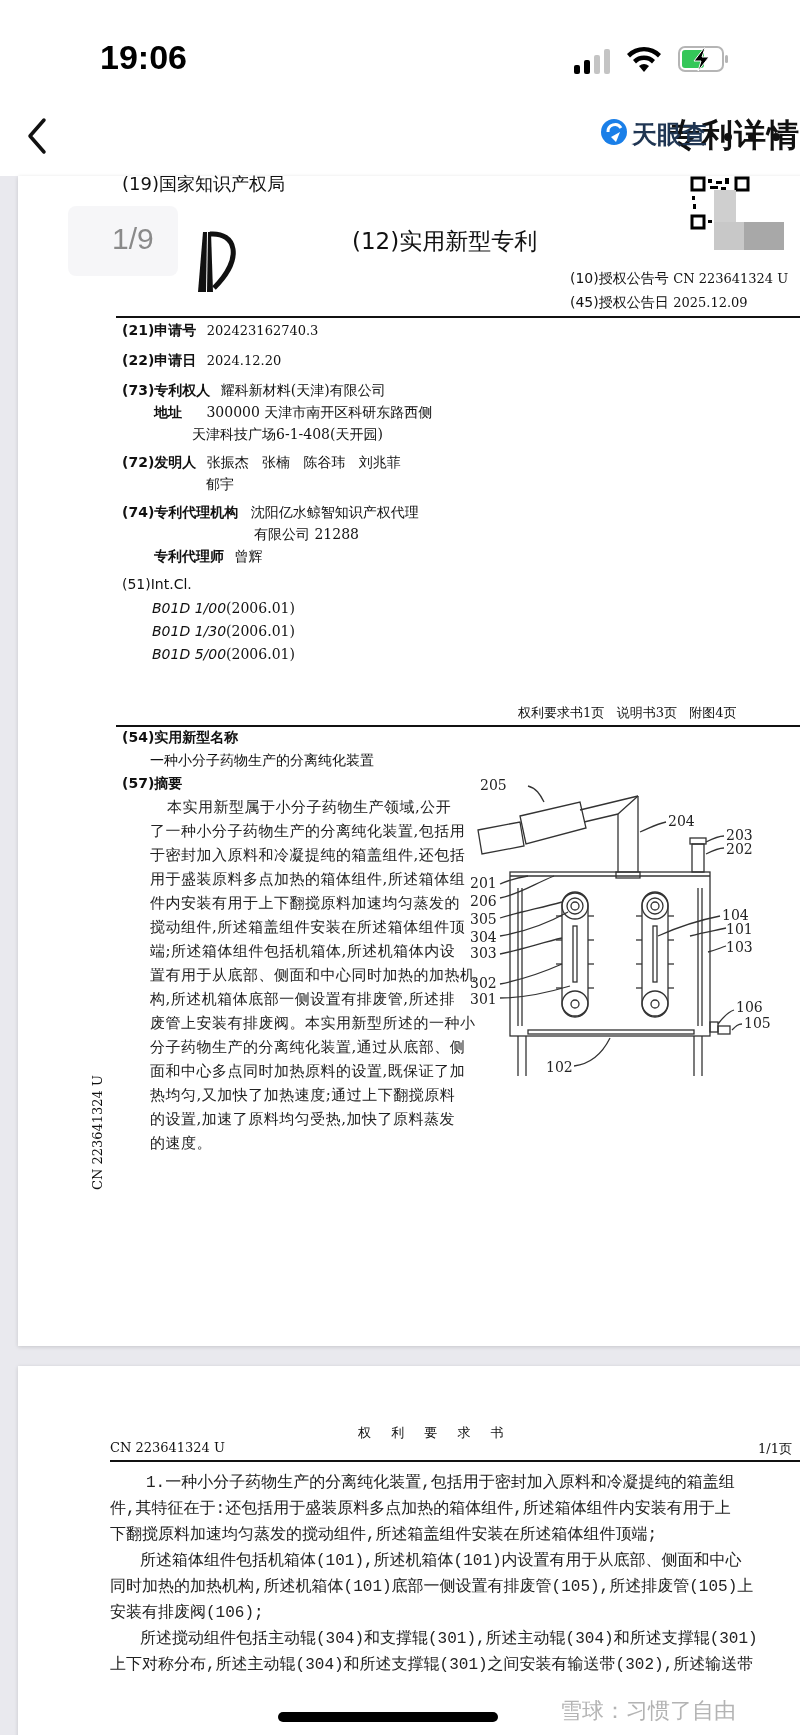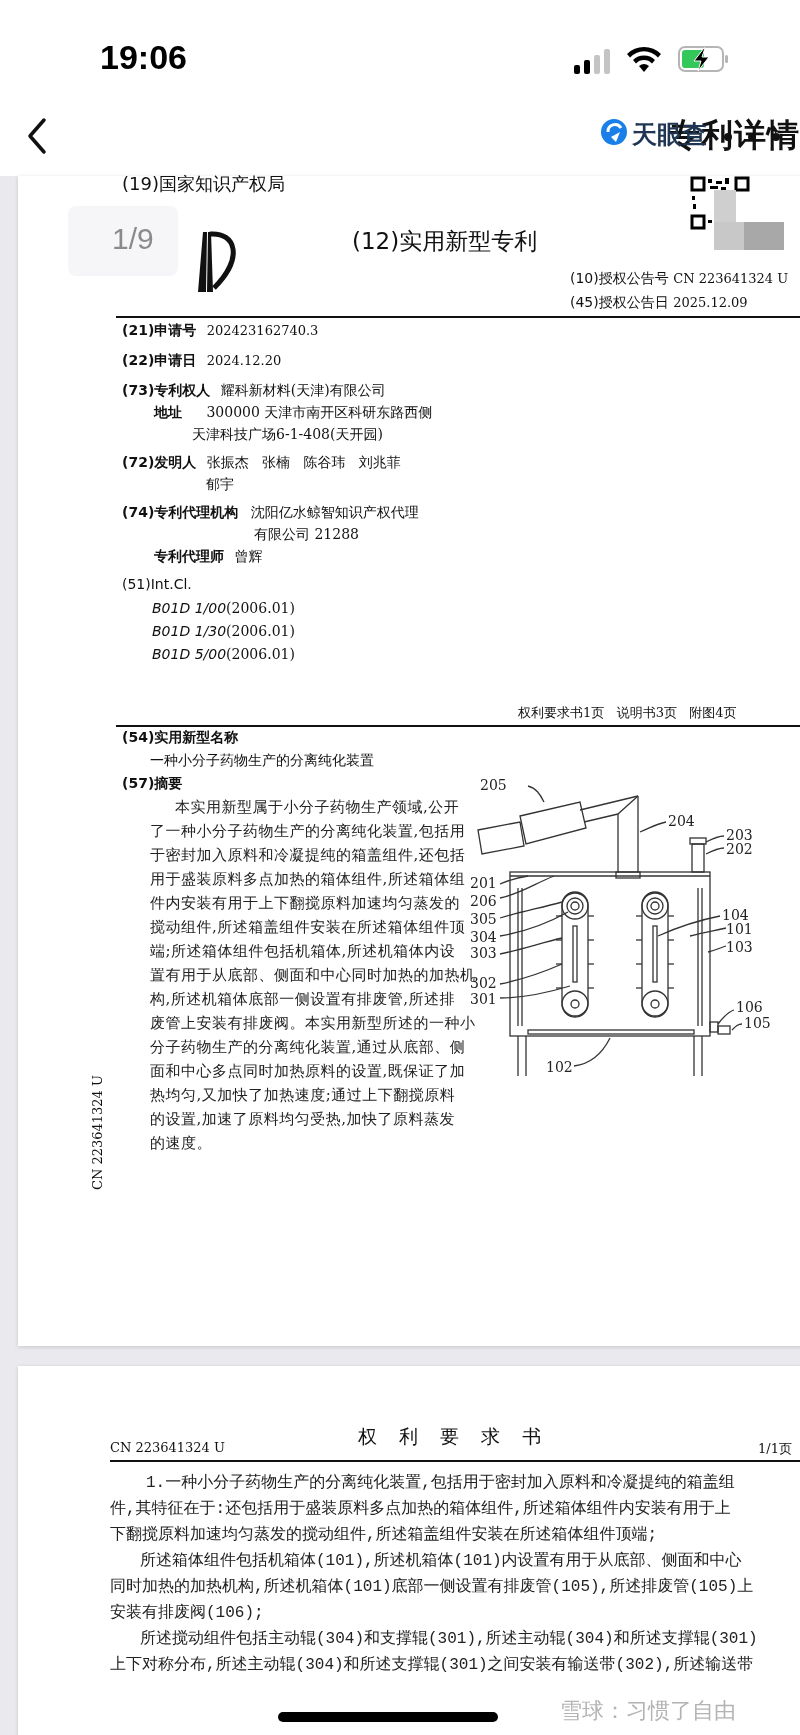--- a/index.html
+++ b/index.html
@@ -188,21 +188,21 @@
     </div>
 
     <div class="abs f13 serif" style="left:500px;top:528px;white-space:pre;">权利要求书1页   说明书3页   附图4页</div>
     <div class="rule" style="left:98px;top:549px;width:692px;"></div>
 
     <div class="abs f14 sans bold" style="left:104px;top:553px;">(54)实用新型名称</div>
     <div class="abs f14 serif" style="left:132px;top:576px;">一种小分子药物生产的分离纯化装置</div>
     <div class="abs f14 sans bold" style="left:104px;top:599px;">(57)摘要</div>
 
     <div>
-      <div class="abstract-line" style="top:622px;left:157px;">本实用新型属于小分子药物生产领域,公开</div>
+      <div class="abstract-line" style="top:622px;left:149px;">本实用新型属于小分子药物生产领域,公开</div>
       <div class="abstract-line" style="top:646px;">了一种小分子药物生产的分离纯化装置,包括用</div>
       <div class="abstract-line" style="top:670px;">于密封加入原料和冷凝提纯的箱盖组件,还包括</div>
       <div class="abstract-line" style="top:694px;">用于盛装原料多点加热的箱体组件,所述箱体组</div>
       <div class="abstract-line" style="top:718px;">件内安装有用于上下翻搅原料加速均匀蒸发的</div>
       <div class="abstract-line" style="top:742px;">搅动组件,所述箱盖组件安装在所述箱体组件顶</div>
       <div class="abstract-line" style="top:766px;">端;所述箱体组件包括机箱体,所述机箱体内设</div>
       <div class="abstract-line" style="top:790px;">置有用于从底部、侧面和中心同时加热的加热机</div>
       <div class="abstract-line" style="top:814px;">构,所述机箱体底部一侧设置有排废管,所述排</div>
       <div class="abstract-line" style="top:838px;">废管上安装有排废阀。本实用新型所述的一种小</div>
       <div class="abstract-line" style="top:862px;">分子药物生产的分离纯化装置,通过从底部、侧</div>
@@ -315,21 +315,21 @@
         <text x="256" y="176">103</text>
         <text x="266" y="236">106</text>
         <text x="274" y="252">105</text>
         <text x="76" y="296">102</text>
       </g>
     </svg>
   </div>
 
   <div class="page page2">
     <div class="abs serif" style="left:92px;top:74px;font-size:13px;">CN 223641324 U</div>
-    <div class="abs sans" style="left:340px;top:58px;font-size:19px;letter-spacing:8px;">权 利 要 求 书</div>
+    <div class="abs sans" style="left:340px;top:58px;font-size:13px;letter-spacing:8px;">权 利 要 求 书</div>
     <div class="abs serif" style="left:740px;top:74px;font-size:13px;">1/1页</div>
     <div class="rule" style="left:92px;top:94px;width:700px;"></div>
 
     <div>
       <div class="claim-line" style="top:106px;left:128px;">1.一种小分子药物生产的分离纯化装置,包括用于密封加入原料和冷凝提纯的箱盖组</div>
       <div class="claim-line" style="top:132px;left:92px;">件,其特征在于:还包括用于盛装原料多点加热的箱体组件,所述箱体组件内安装有用于上</div>
       <div class="claim-line" style="top:158px;left:92px;">下翻搅原料加速均匀蒸发的搅动组件,所述箱盖组件安装在所述箱体组件顶端;</div>
       <div class="claim-line" style="top:184px;left:122px;">所述箱体组件包括机箱体(101),所述机箱体(101)内设置有用于从底部、侧面和中心</div>
       <div class="claim-line" style="top:210px;left:92px;">同时加热的加热机构,所述机箱体(101)底部一侧设置有排废管(105),所述排废管(105)上</div>
       <div class="claim-line" style="top:236px;left:92px;">安装有排废阀(106);</div>

